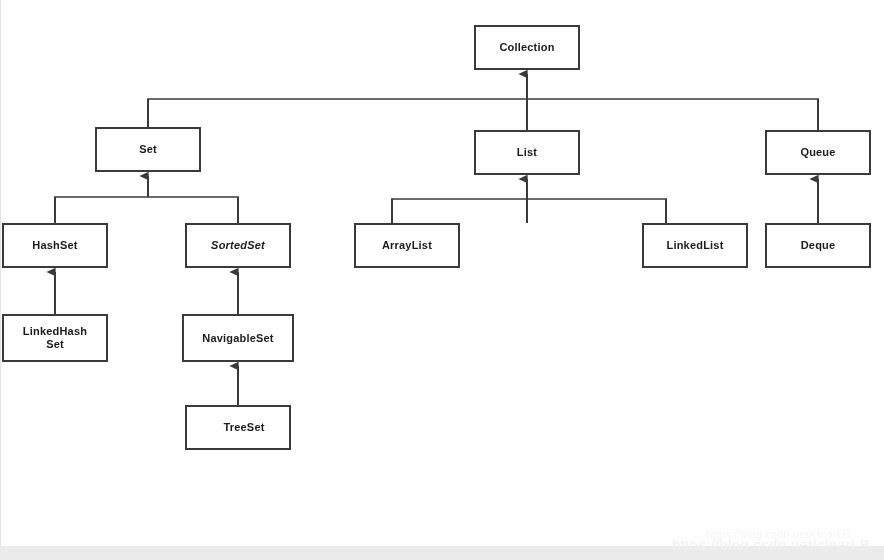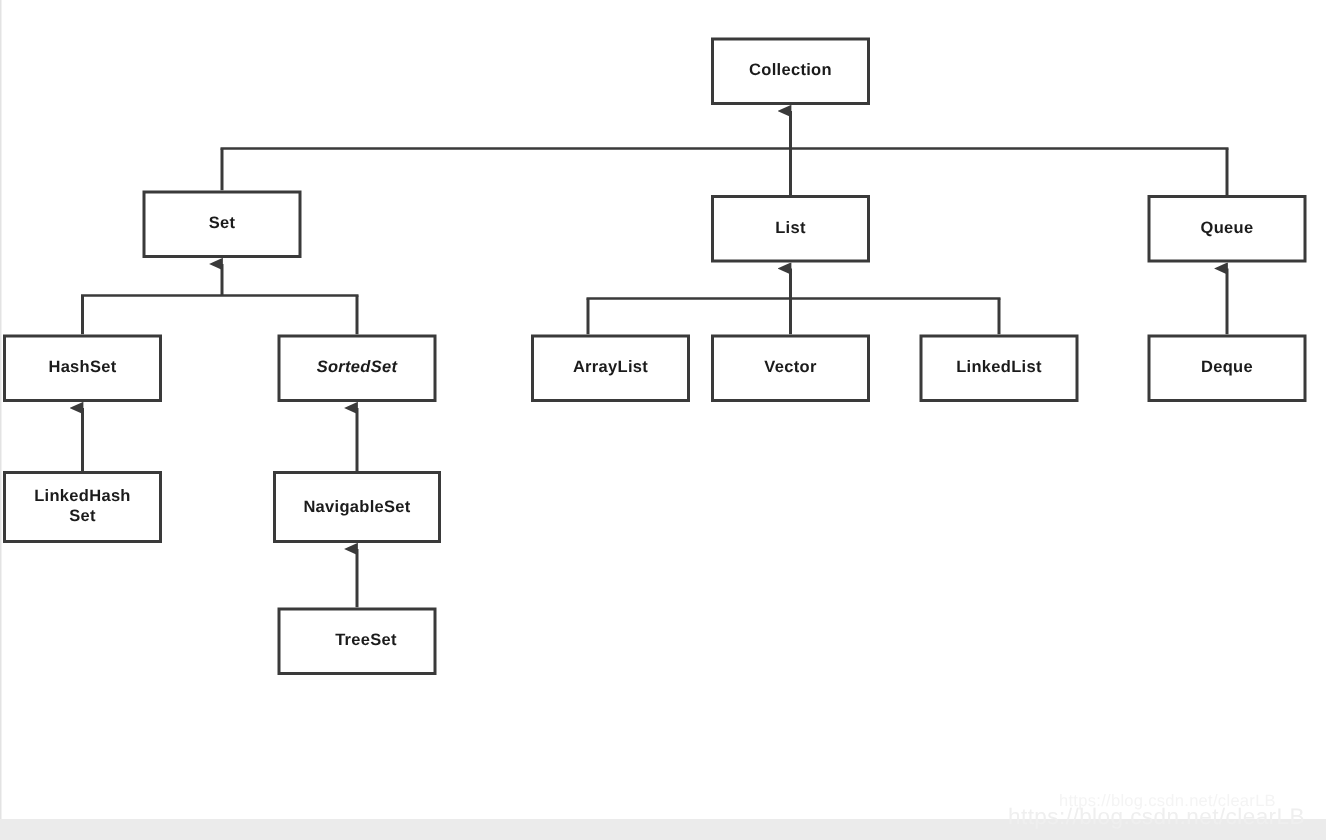--- a/index.html
+++ b/index.html
@@ -164,25 +164,22 @@
   </div>
 
   <div class="node" style="left:185px; top:223px; width:106px; height:45px;font-style:italic;">
     <span class="node-label">SortedSet</span>
   </div>
 
   <div class="node" style="left:354px; top:223px; width:106px; height:45px;">
     <span class="node-label">ArrayList</span>
   </div>
 
-  <div class="node" style="left:474px; top:223px; width:106px; height:45px;">
-    <span class="node-label">Vector</span>
-  </div>
-
-  <div class="node" style="left:613px; top:223px; width:106px; height:45px;">
+
+  <div class="node" style="left:642px; top:223px; width:106px; height:45px;">
     <span class="node-label">LinkedList</span>
   </div>
 
   <div class="node" style="left:765px; top:223px; width:106px; height:45px;">
     <span class="node-label">Deque</span>
   </div>
 
   <div class="node" style="left:2px; top:314px; width:106px; height:48px;">
     <span class="node-label">LinkedHash
 Set</span>

